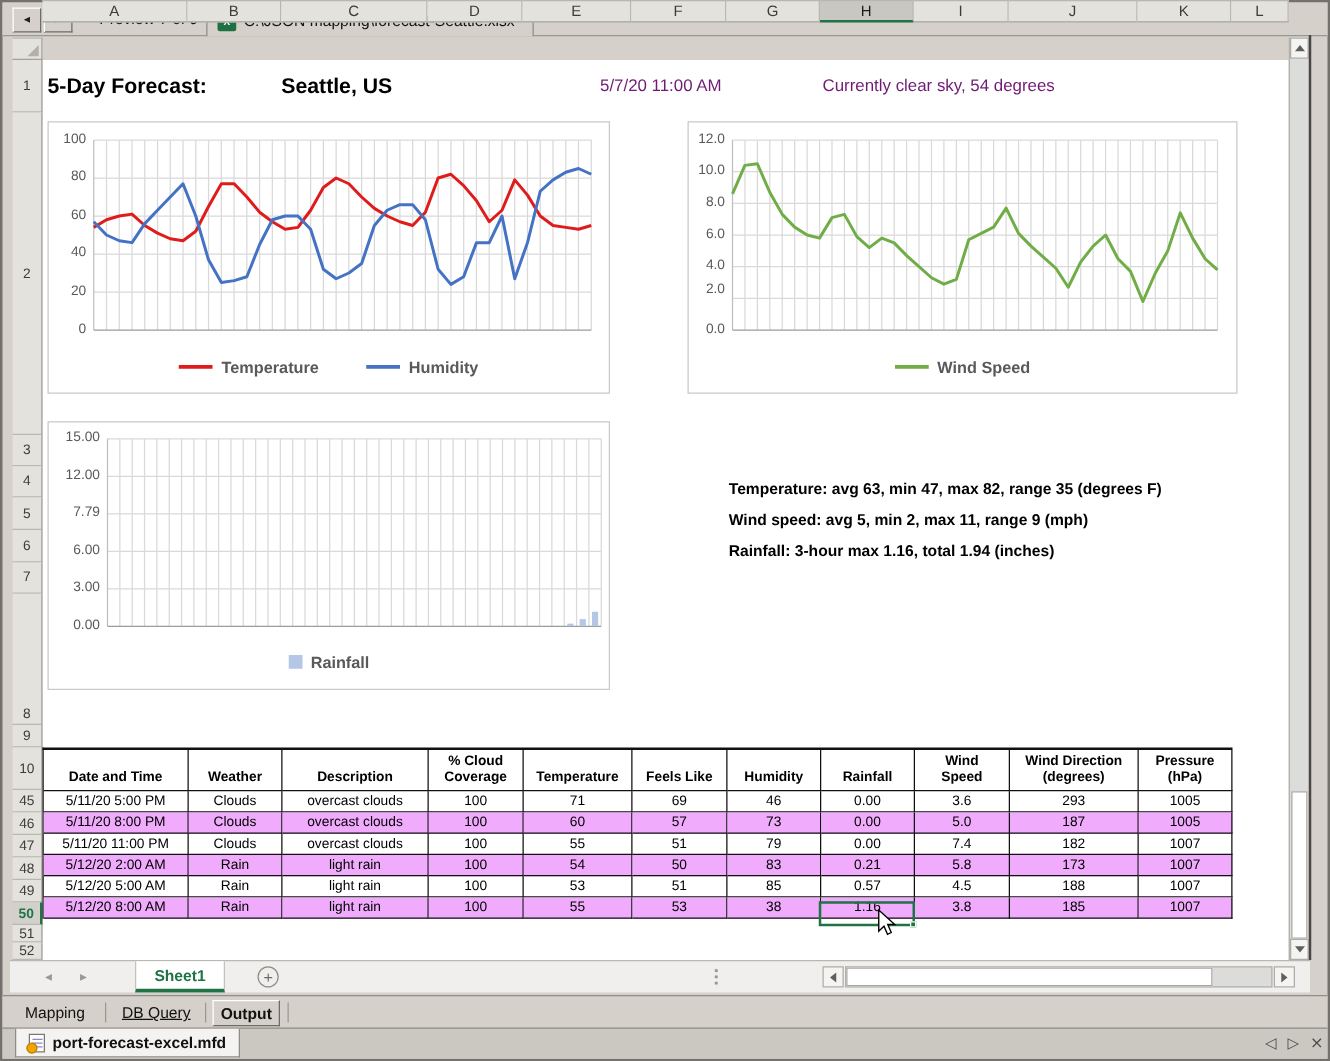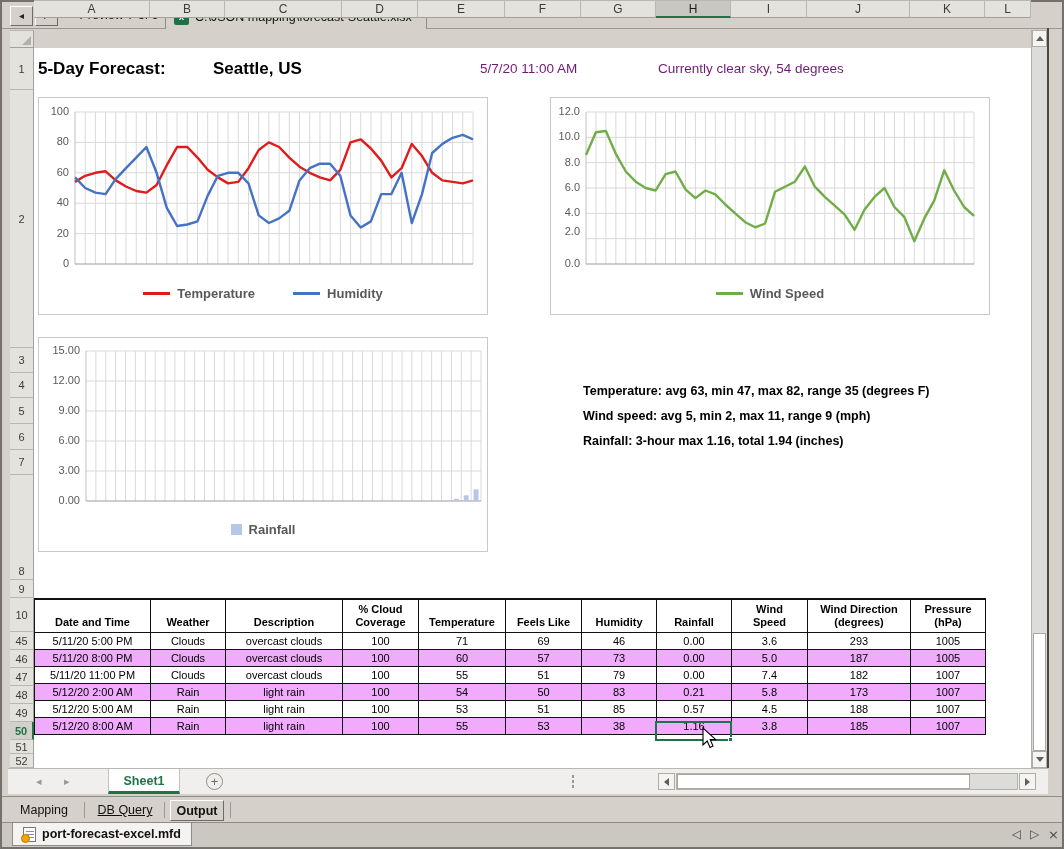--- a/index.html
+++ b/index.html
@@ -139,21 +139,21 @@
       <div class="rowhead" style="top: 650px; height: 18px;">46</div>
       <div class="rowhead" style="top: 668px; height: 18px;">47</div>
       <div class="rowhead" style="top: 686px; height: 18px;">48</div>
       <div class="rowhead" style="top: 704px; height: 18px;">49</div>
       <div class="rowhead sel" style="top: 722px; height: 18px;">50</div>
       <div class="rowhead" style="top: 740px; height: 14px;">51</div>
       <div class="rowhead" style="top: 754px; height: 14px;">52</div>
     </div>
 
   <div class="big-title" style="left:38px">5-Day Forecast:</div>
-  <div class="big-title" style="left:213px">Seattle, US</div>
+  <div class="big-title" style="left:225px">Seattle, US</div>
   <div class="row1-text" style="left:480px">5/7/20 11:00 AM</div>
   <div class="row1-text" style="left:658px">Currently clear sky, 54 degrees</div>
 
   <div id="charts">
       <div class="chart" style="left: 38px; top: 97px; width: 450px; height: 218px;">
         <div class="ylabel" style="left: 0px; width: 30px; top: 159px;">0</div>
         <div class="ylabel" style="left: 0px; width: 30px; top: 128.6px;">20</div>
         <div class="ylabel" style="left: 0px; width: 30px; top: 98.2px;">40</div>
         <div class="ylabel" style="left: 0px; width: 30px; top: 67.8px;">60</div>
         <div class="ylabel" style="left: 0px; width: 30px; top: 37.4px;">80</div>
@@ -281,21 +281,21 @@
           <div class="legend-item">
             <div class="lswatch-line" style="background: rgb(112, 173, 71);"></div>
             <span>Wind Speed</span>
           </div>
         </div>
       </div>
       <div class="chart" style="left: 38px; top: 337px; width: 450px; height: 215px;">
         <div class="ylabel" style="left: 0px; width: 41px; top: 156px;">0.00</div>
         <div class="ylabel" style="left: 0px; width: 41px; top: 126px;">3.00</div>
         <div class="ylabel" style="left: 0px; width: 41px; top: 96px;">6.00</div>
-        <div class="ylabel" style="left: 0px; width: 41px; top: 66px;">9.00</div>
+        <div class="ylabel" style="left: 0px; width: 41px; top: 66px;">7.79</div>
         <div class="ylabel" style="left: 0px; width: 41px; top: 36px;">12.00</div>
         <div class="ylabel" style="left: 0px; width: 41px; top: 6px;">15.00</div>
         <svg width="397" height="152" style="position: absolute; left: 47px; top: 13px; overflow: visible;">
           <line x1="9.875" y1="0" x2="9.875" y2="150" stroke="#d9d9d9" stroke-width="1"></line>
           <line x1="19.75" y1="0" x2="19.75" y2="150" stroke="#d9d9d9" stroke-width="1"></line>
           <line x1="29.625" y1="0" x2="29.625" y2="150" stroke="#d9d9d9" stroke-width="1"></line>
           <line x1="39.5" y1="0" x2="39.5" y2="150" stroke="#d9d9d9" stroke-width="1"></line>
           <line x1="49.375" y1="0" x2="49.375" y2="150" stroke="#d9d9d9" stroke-width="1"></line>
           <line x1="59.25" y1="0" x2="59.25" y2="150" stroke="#d9d9d9" stroke-width="1"></line>
           <line x1="69.125" y1="0" x2="69.125" y2="150" stroke="#d9d9d9" stroke-width="1"></line>

